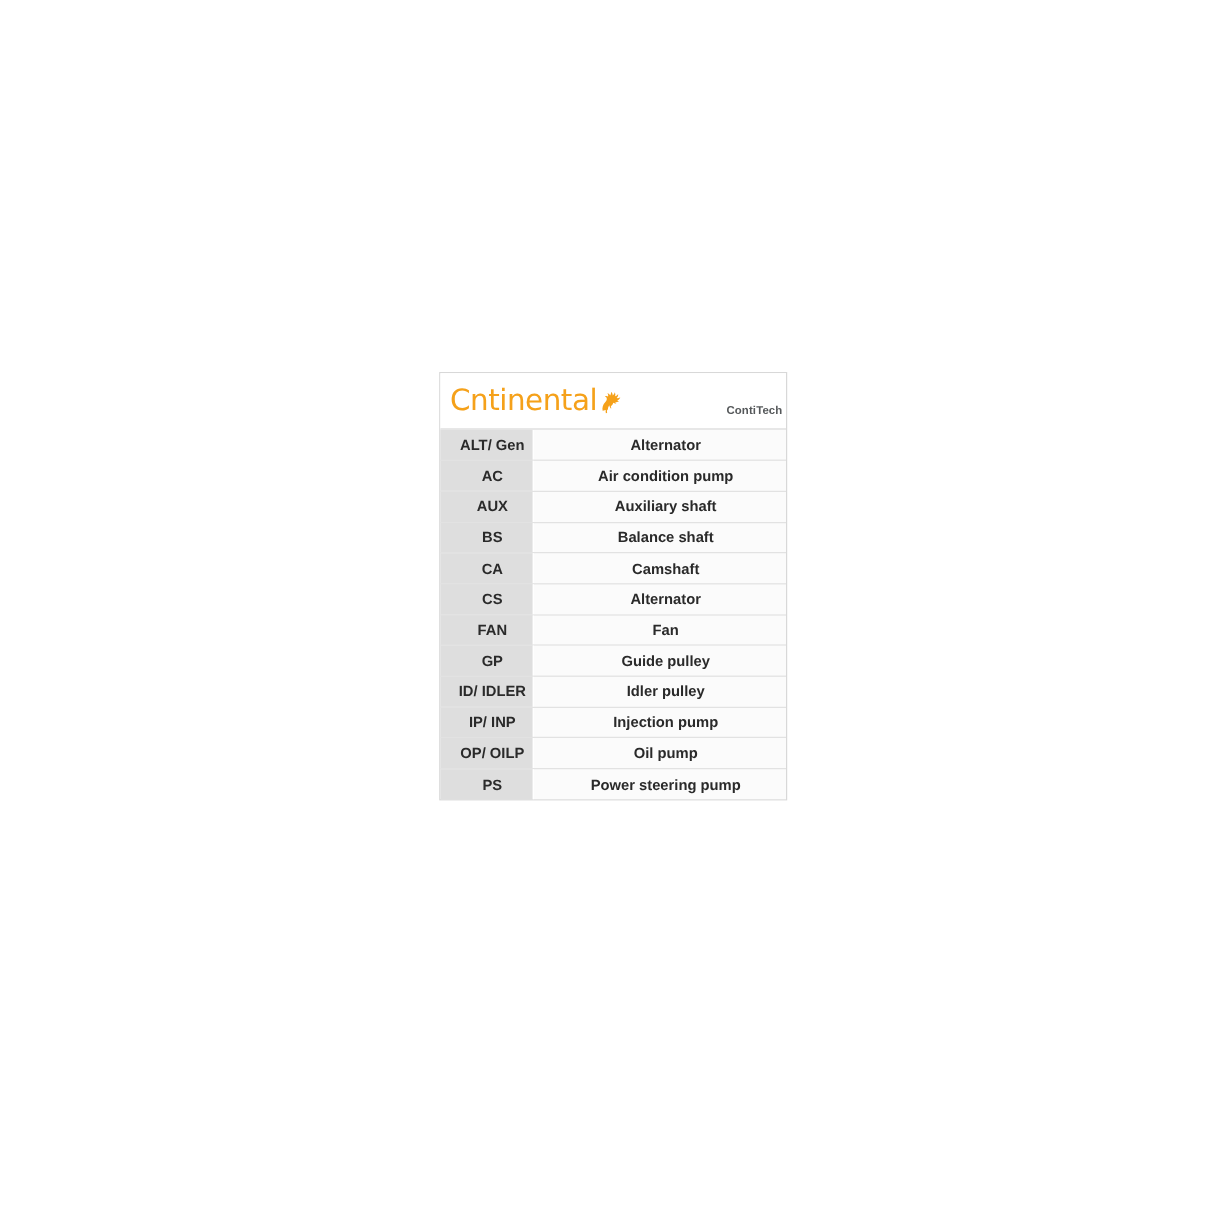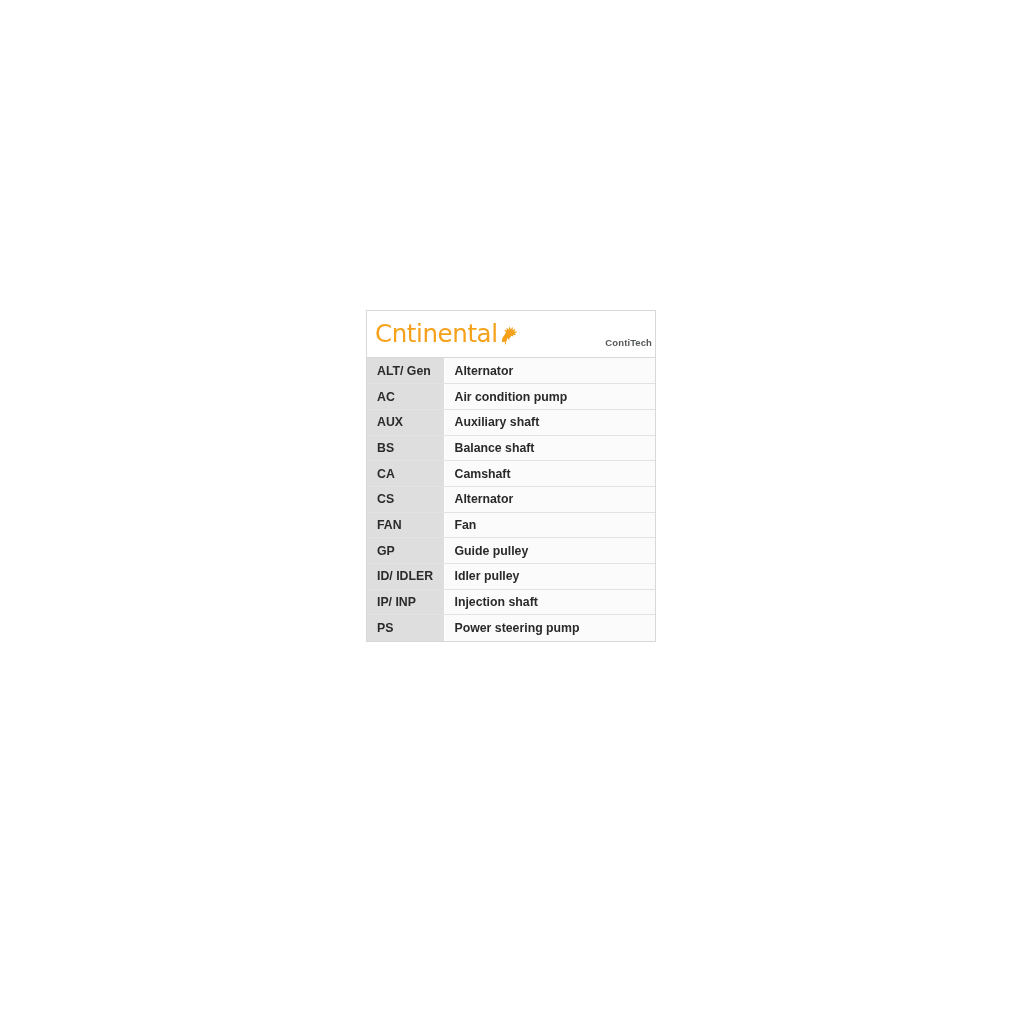--- a/index.html
+++ b/index.html
@@ -86,20 +86,21 @@
     height: 25.7px;
   }
 
   .legend-table td {
     font-size: 12.3px;
     color: #2a2a2a;
     border-bottom: 1px solid #e2e2e2;
     padding: 0 0 0 10px;
     vertical-align: middle;
     box-sizing: border-box;
+    text-align: center;
   }
 
   .legend-table tr:last-child td {
     border-bottom: none;
   }
 
   .col-abbr {
     width: 77px;
     background: #dedede;
     font-weight: bold;
@@ -166,21 +167,25 @@
         <tr>
           <td class="col-abbr">GP</td>
           <td class="col-desc">Guide pulley</td>
         </tr>
         <tr>
           <td class="col-abbr">ID/ IDLER</td>
           <td class="col-desc">Idler pulley</td>
         </tr>
         <tr>
           <td class="col-abbr">IP/ INP</td>
-          <td class="col-desc">Injection shaft</td>
+          <td class="col-desc">Injection pump</td>
+        </tr>
+        <tr>
+          <td class="col-abbr">OP/ OILP</td>
+          <td class="col-desc">Oil pump</td>
         </tr>
         <tr>
           <td class="col-abbr">PS</td>
           <td class="col-desc">Power steering pump</td>
         </tr>
       </tbody>
     </table>
 
   </div>
 </div>

